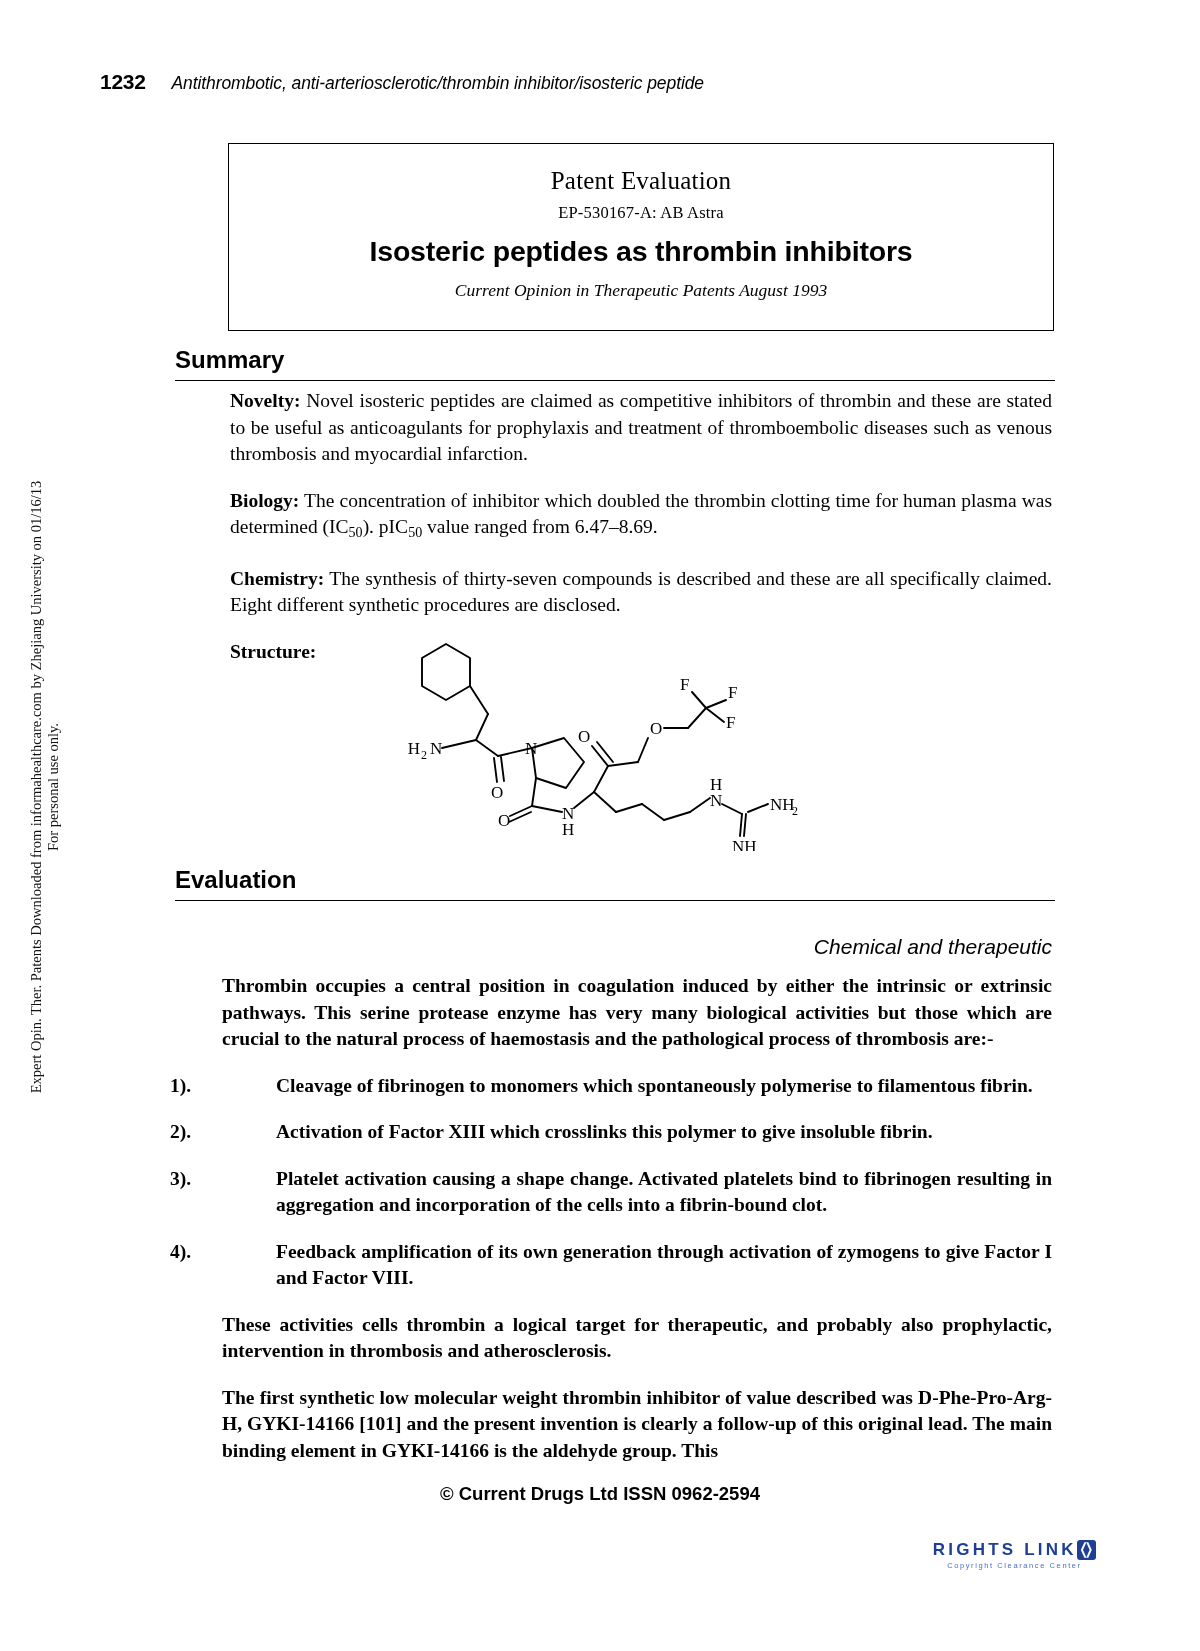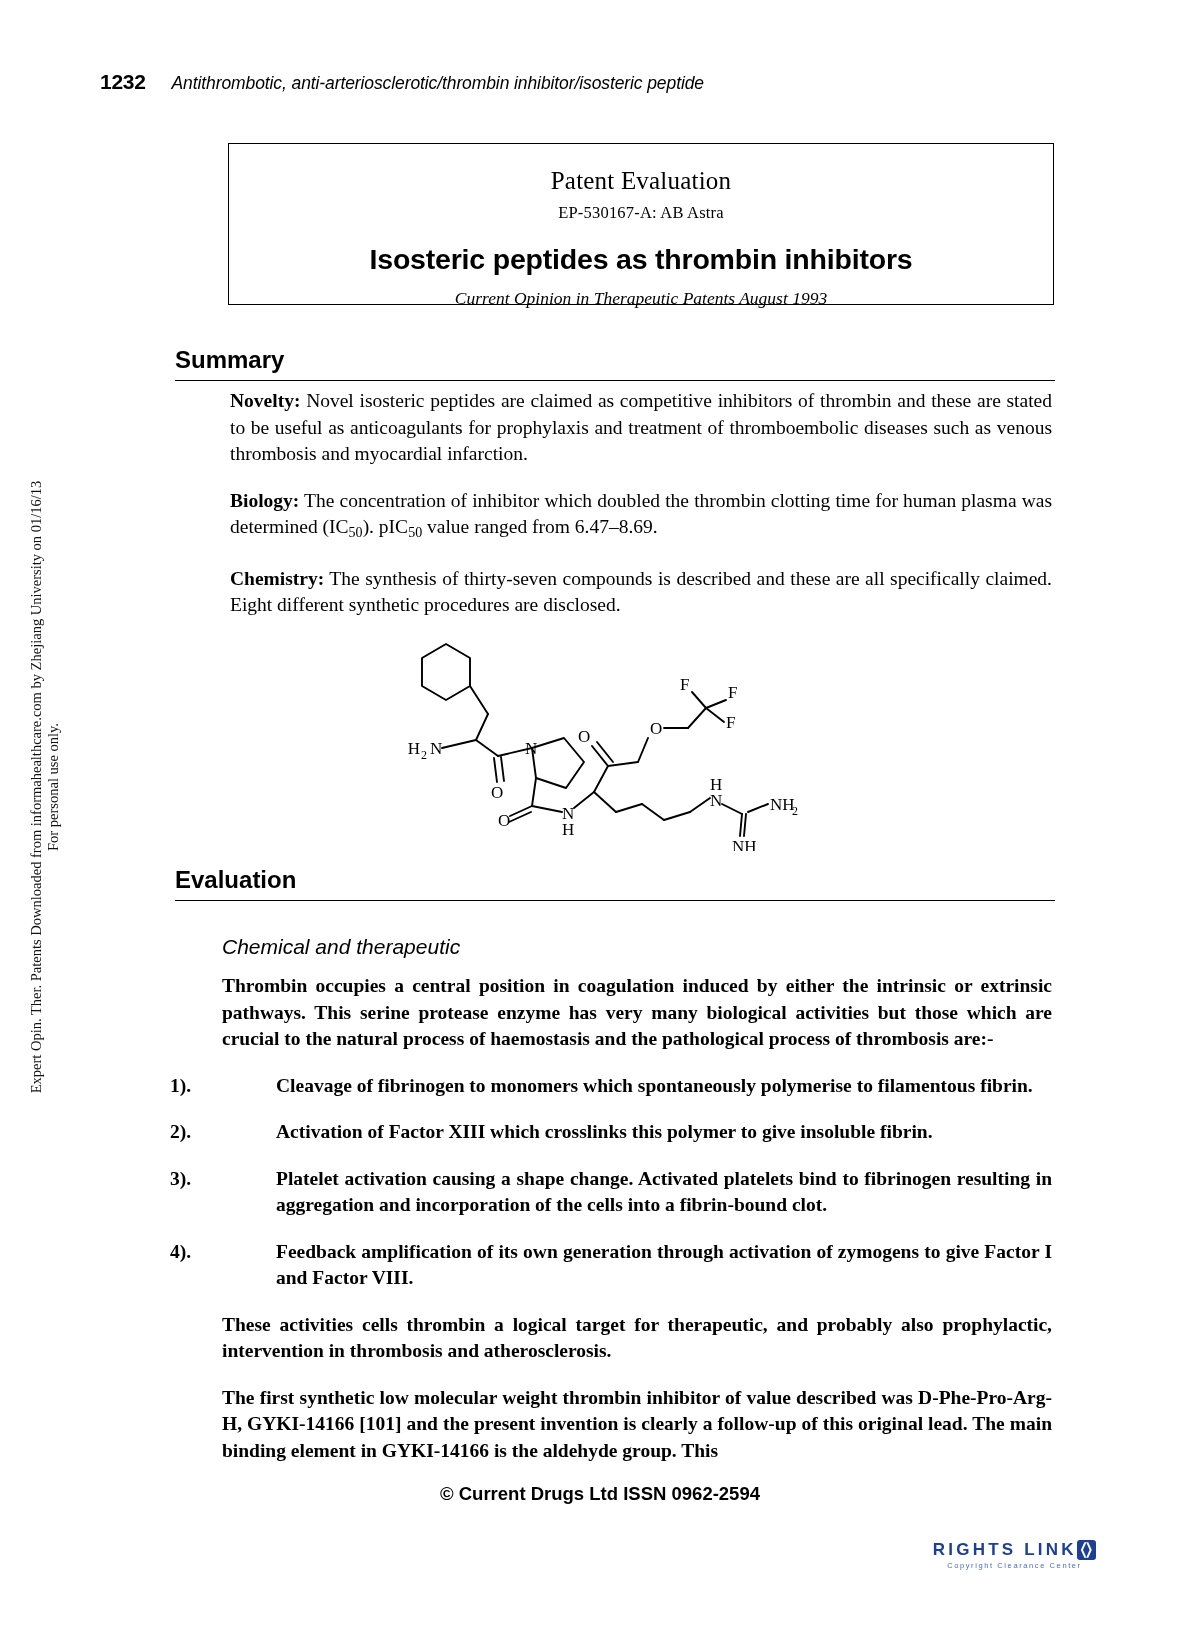--- a/index.html
+++ b/index.html
@@ -54,40 +54,40 @@
     color: #111;
   }
   .side-text .line2 { display: block; }
 
   
   .title-box {
     position: absolute;
     left: 228px;
     top: 143px;
     width: 826px;
-    height: 162px;
+    height: 188px;
     border: 1.6px solid #000;
     box-sizing: border-box;
     text-align: center;
   }
   .title-box .pe {
     font-size: 25px;
     margin-top: 23px;
     letter-spacing: 0.2px;
   }
   .title-box .patno {
     font-size: 16.5px;
     margin-top: 8px;
     letter-spacing: 0.2px;
   }
   .title-box .maintitle {
     font-family: "Liberation Sans", sans-serif;
     font-weight: bold;
     font-size: 28.5px;
-    margin-top: 20px;
+    margin-top: 12px;
     letter-spacing: -0.2px;
   }
   .title-box .journal {
     font-style: italic;
     font-size: 17.5px;
     margin-top: 12px;
   }
 
   
   .section-heading {
@@ -133,20 +133,21 @@
     position: absolute;
     left: 222px;
     top: 935px;
     width: 830px;
   }
   .subhead {
     font-family: "Liberation Sans", sans-serif;
     font-style: italic;
     font-size: 21px;
     margin: 0 0 14px 0;
+    text-align: right;
   }
   .eval-body p.bodybold {
     font-weight: bold;
     font-size: 19.5px;
     line-height: 26.5px;
     text-align: justify;
     margin: 0 0 20px 0;
   }
   .numlist {
     margin: 0;
@@ -233,20 +234,23 @@
 
 <div class="summary-body">
   <p>
     <span class="lbl">Novelty:</span><span> Novel isosteric peptides are claimed as competitive inhibitors of thrombin and these are stated to be useful as anticoagulants for prophylaxis and treatment of thromboembolic diseases such as venous thrombosis and myocardial infarction.</span>
   </p>
   <p>
     <span class="lbl">Biology:</span><span> The concentration of inhibitor which doubled the thrombin clotting time for human plasma was determined (IC</span><sub>50</sub><span>). pIC</span><sub>50</sub><span> value ranged from 6.47–8.69.</span>
   </p>
   <p>
     <span class="lbl">Chemistry:</span><span> The synthesis of thirty-seven compounds is described and these are all specifically claimed. Eight different synthetic procedures are disclosed.</span>
+  </p>
+  <p>
+    <span class="lbl">Structure:</span>
   </p>
 </div>
 
 <div class="structure-figure">
   <svg width="500" height="215" viewBox="0 0 500 215">
     <g stroke="#000" stroke-width="1.9" fill="none" stroke-linecap="round" stroke-linejoin="round">
 
       <polygon points="42,22 66,8 90,22 90,50 66,64 42,50"></polygon>
 
       <path d="M90,50 L108,78"></path>

